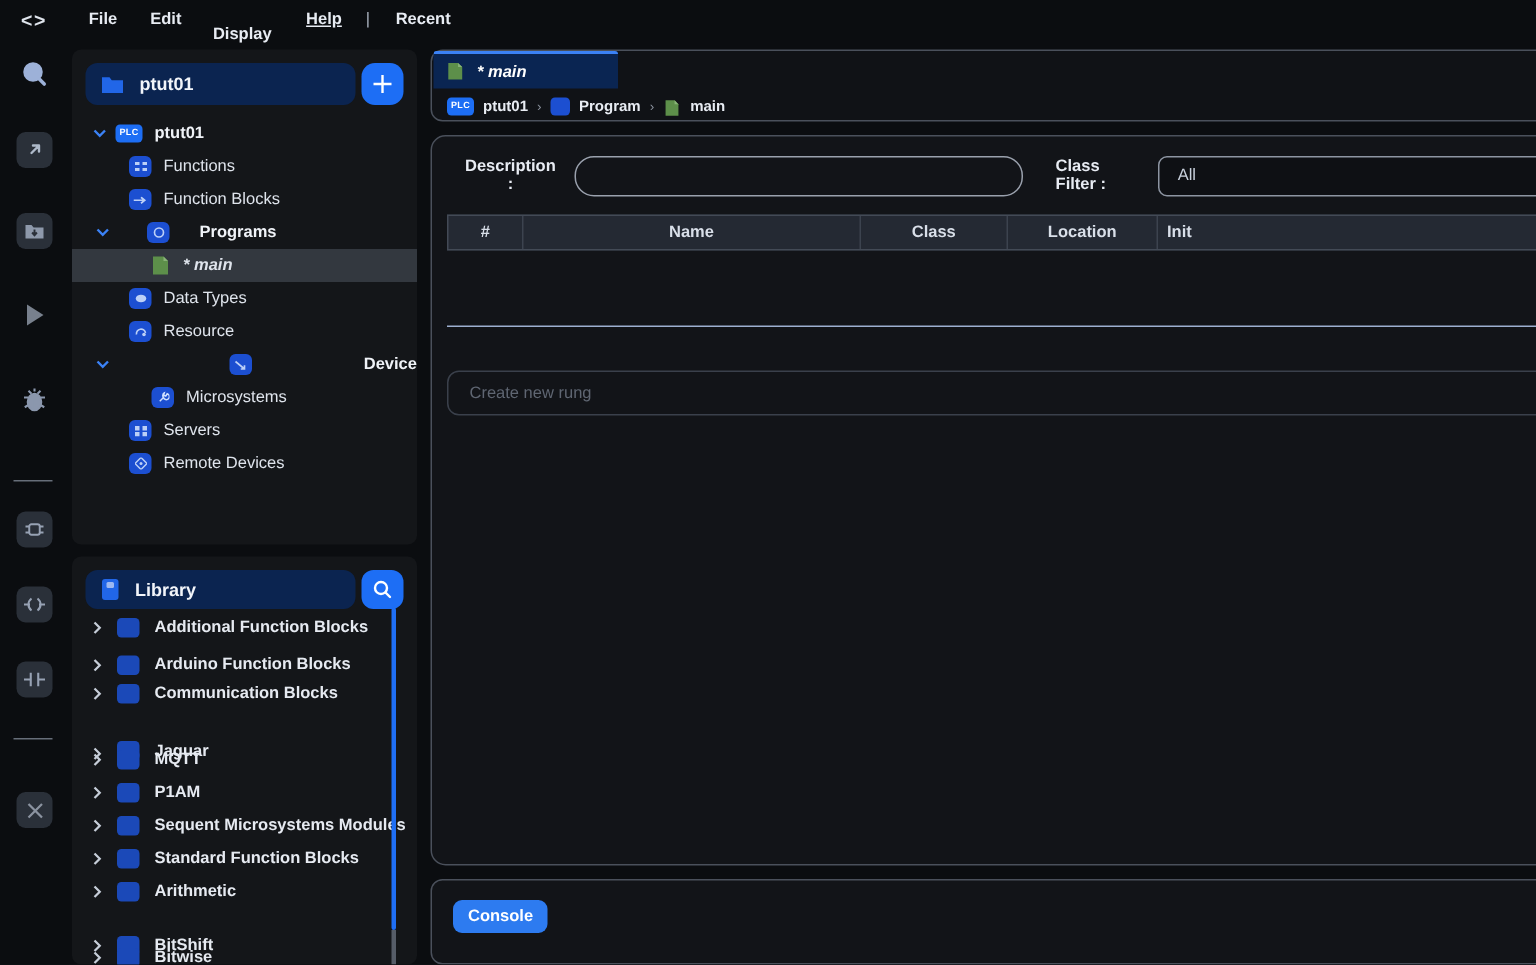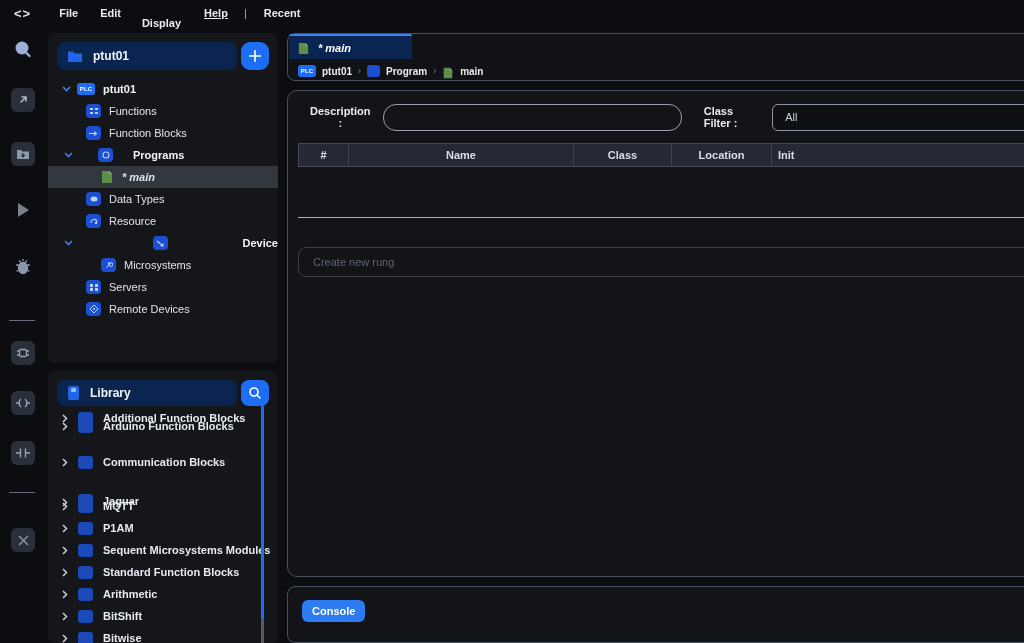--- a/index.html
+++ b/index.html
@@ -302,21 +302,21 @@
 
   <div class="lrow" style="top:36px;">
     <span class="chev">
         <svg width="6" height="9" viewBox="0 0 6 9">
           <path d="M1 1 L4.5 4.5 L1 8" stroke="#c6cdd8" stroke-width="1.5" fill="none"></path>
         </svg>
       </span>
     <span class="lico"></span>
     <span class="llabel">Additional Function Blocks</span>
   </div>
-  <div class="lrow" style="top:44px;">
+  <div class="lrow" style="top:61px;">
     <span class="chev">
         <svg width="6" height="9" viewBox="0 0 6 9">
           <path d="M1 1 L4.5 4.5 L1 8" stroke="#c6cdd8" stroke-width="1.5" fill="none"></path>
         </svg>
       </span>
     <span class="lico"></span>
     <span class="llabel">Arduino Function Blocks</span>
   </div>
   <div class="lrow" style="top:80px;">
     <span class="chev">
@@ -374,21 +374,21 @@
   </div>
   <div class="lrow" style="top:212px;">
     <span class="chev">
         <svg width="6" height="9" viewBox="0 0 6 9">
           <path d="M1 1 L4.5 4.5 L1 8" stroke="#c6cdd8" stroke-width="1.5" fill="none"></path>
         </svg>
       </span>
     <span class="lico"></span>
     <span class="llabel">Arithmetic</span>
   </div>
-  <div class="lrow" style="top:234px;">
+  <div class="lrow" style="top:248px;">
     <span class="chev">
         <svg width="6" height="9" viewBox="0 0 6 9">
           <path d="M1 1 L4.5 4.5 L1 8" stroke="#c6cdd8" stroke-width="1.5" fill="none"></path>
         </svg>
       </span>
     <span class="lico"></span>
     <span class="llabel">BitShift</span>
   </div>
   <div class="lrow" style="top:256px;">
     <span class="chev">

